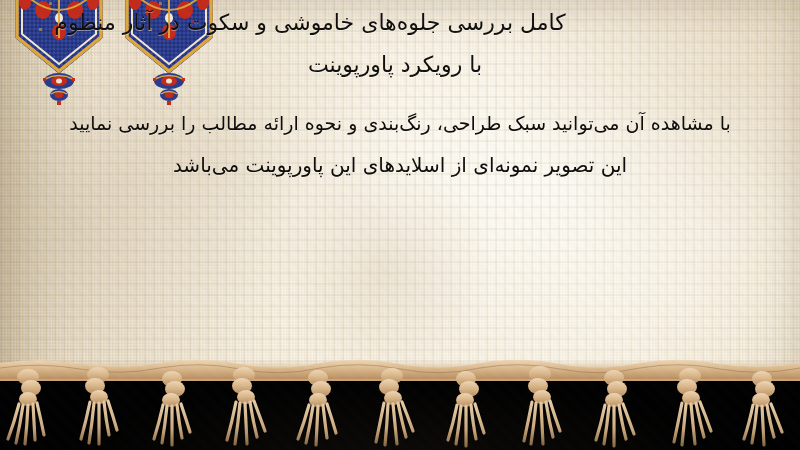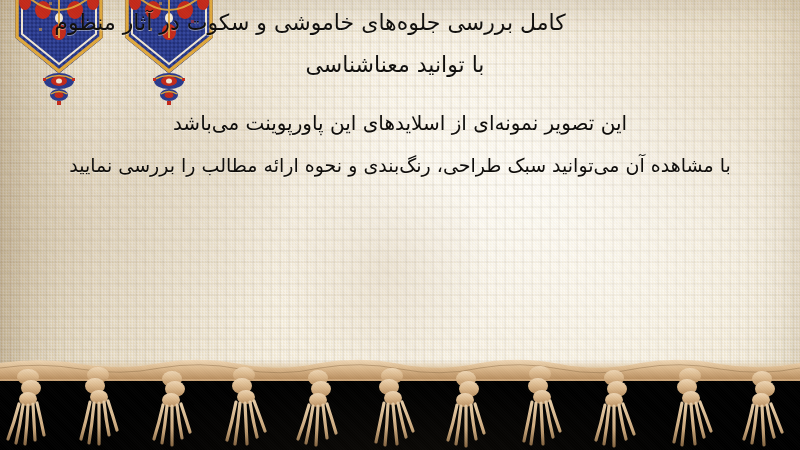--- a/index.html
+++ b/index.html
@@ -333,26 +333,26 @@
           <ellipse cx="46" cy="115" rx="4.5" ry="3" fill="#c42a1a"></ellipse>
           <path d="M38 114 Q46 109 54 114" fill="none" stroke="#e0a83c" stroke-width="1.3"></path>
         </g>
         <rect x="44" y="121" width="4" height="4" fill="#c42a1a"></rect>
       </svg>
     </div>
   </div>
 
   <div class="title-block">
     <div class="title-line title-line-1">کامل بررسی جلوه‌های خاموشی و سکوت در آثار منظوم</div>
-    <div class="title-line title-line-2">با توانید معناشناسی</div>
+    <div class="title-line title-line-2">با رویکرد پاورپوینت</div>
   </div>
 
   <div class="body-block">
+    <div class="body-line l2">با مشاهده آن می‌توانید سبک طراحی، رنگ‌بندی و نحوه ارائه مطالب را بررسی نمایید</div>
     <div class="body-line l1">این تصویر نمونه‌ای از اسلایدهای این پاورپوینت می‌باشد</div>
-    <div class="body-line l2">با مشاهده آن می‌توانید سبک طراحی، رنگ‌بندی و نحوه ارائه مطالب را بررسی نمایید</div>
   </div>
 
   <div class="fringe-zone">
     <div class="fringe-black"></div>
     <div class="fringe-topband"></div>
 
     <svg class="fringe-svg" viewBox="0 0 800 95" preserveAspectRatio="none">
       <defs>
         <linearGradient id="cord" x1="0" y1="0" x2="0" y2="1">
           <stop offset="0%" stop-color="#efd7b6"></stop>

